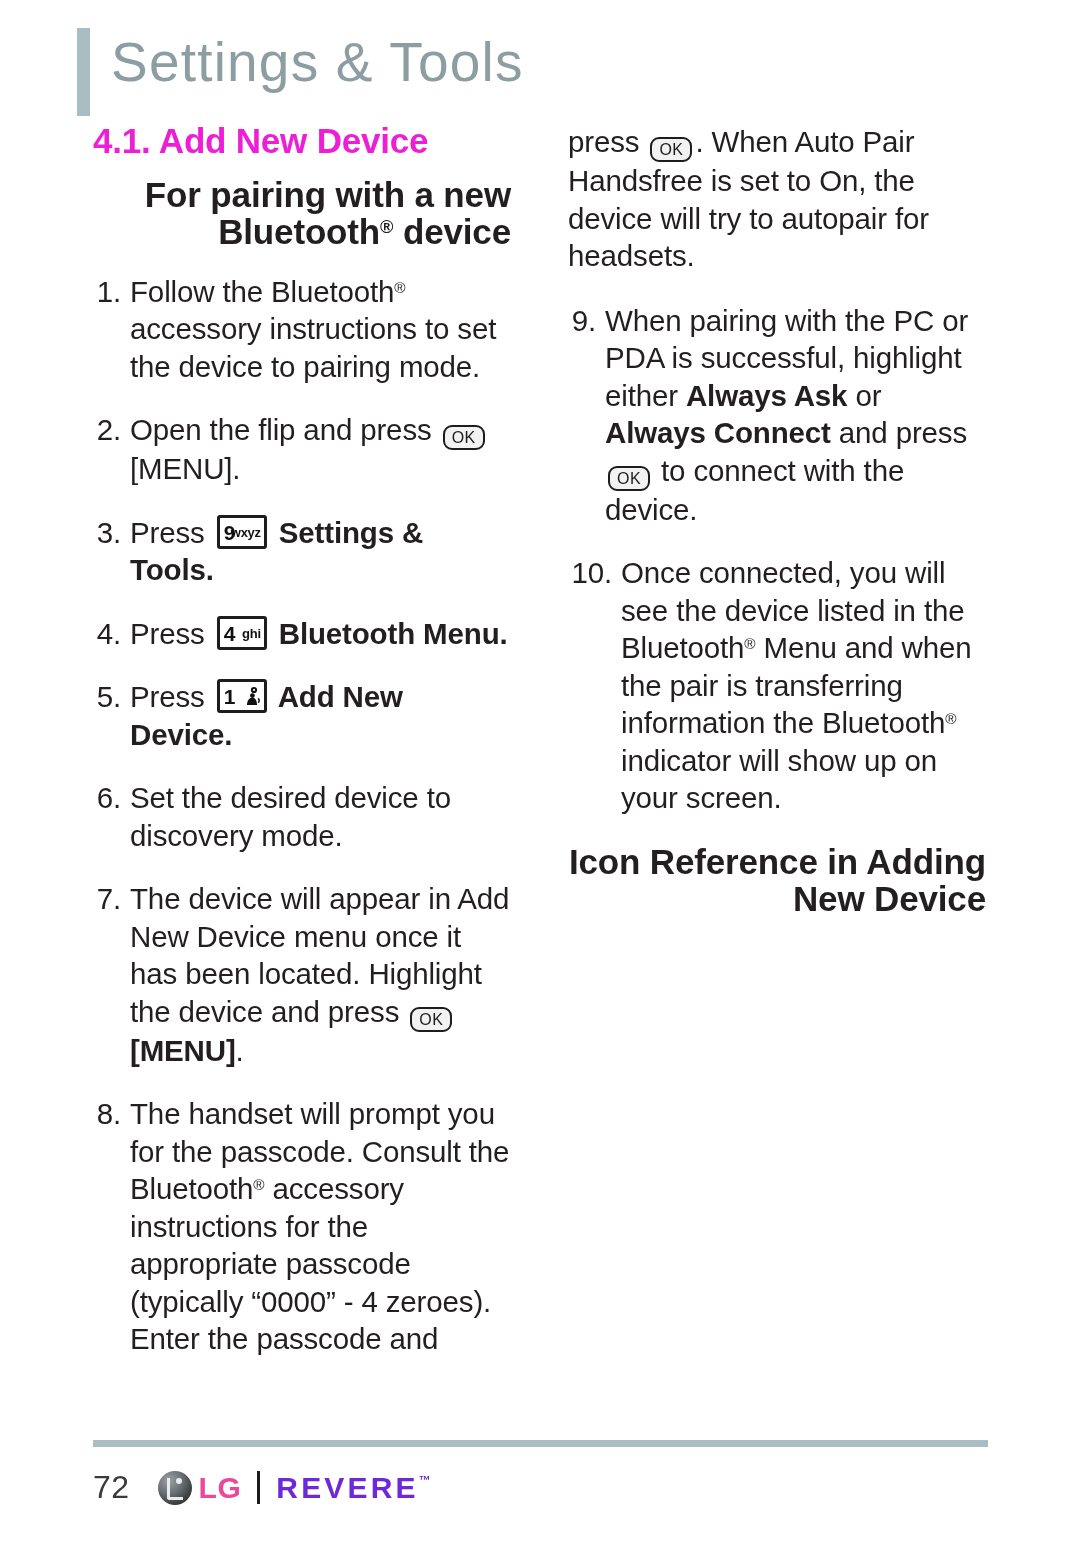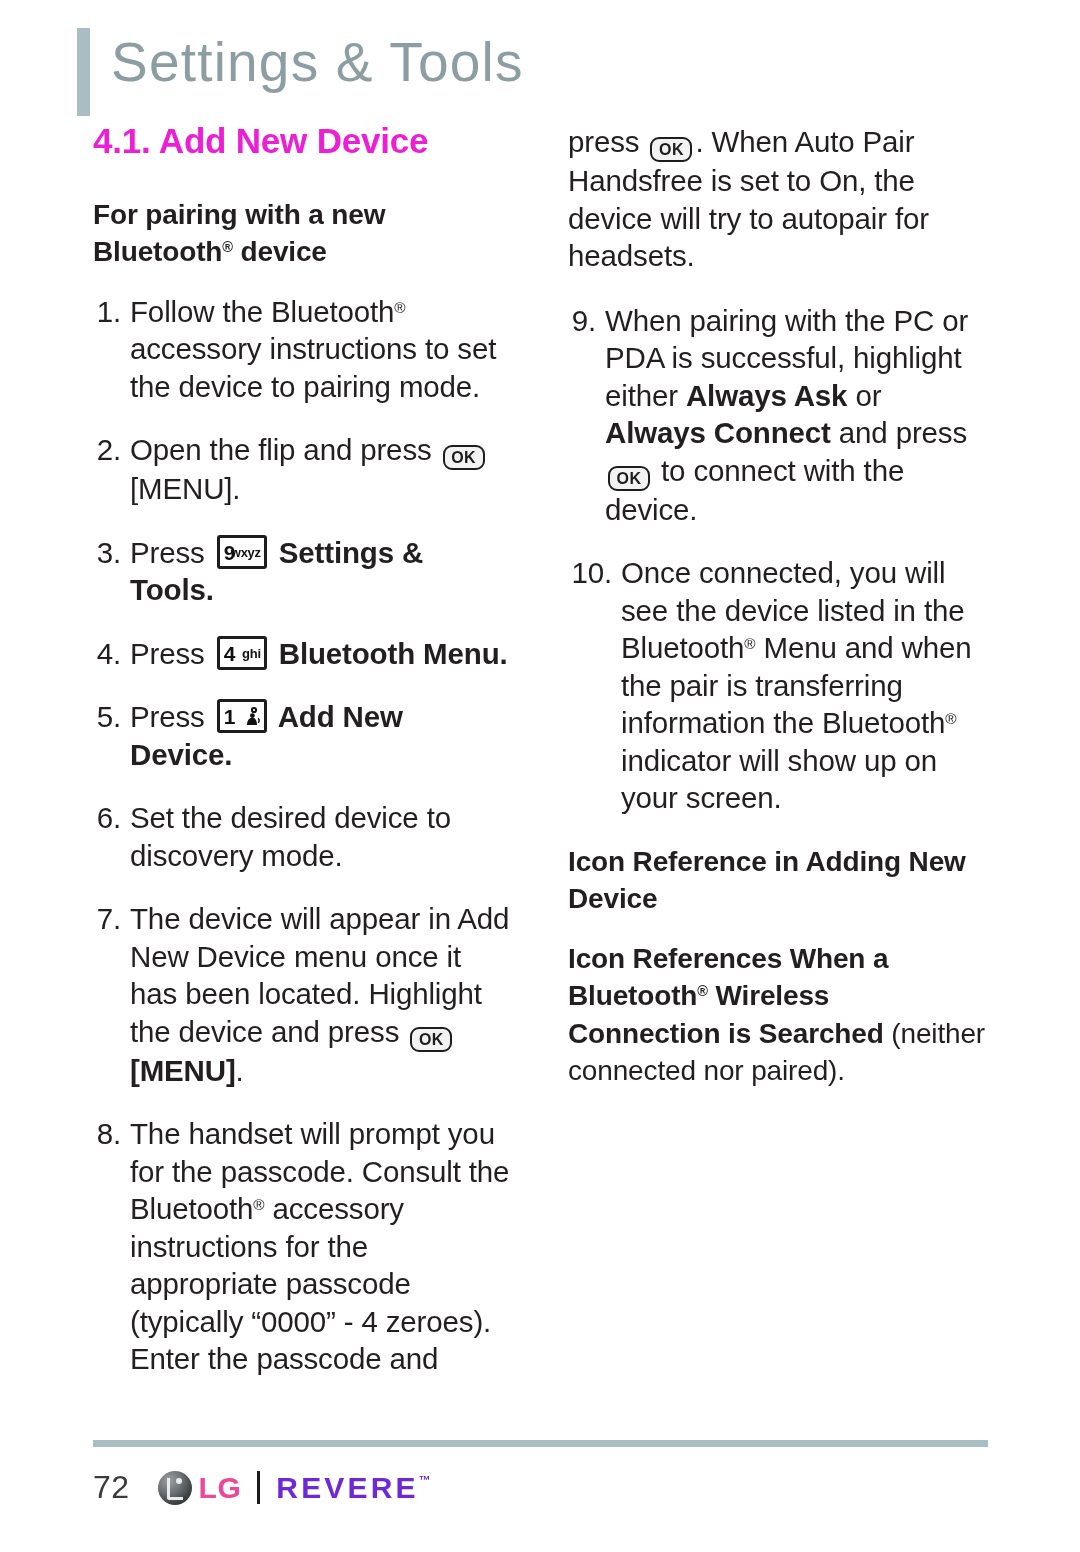--- a/index.html
+++ b/index.html
@@ -54,37 +54,38 @@
     width: 418px;
   }
   .col-left  { left: 93px; }
   .col-right { left: 568px; }
 
   .section-title {
     font-size: 35px;
     font-weight: 700;
     color: #ed1fd5;
     line-height: 1.05;
-    margin: 0 0 36px 0;
+    margin: 0 0 16px 0;
     letter-spacing: -0.2px;
   }
 
   p.body {
     font-size: 29.5px;
     line-height: 37.5px;
     margin: 0 0 27px 0;
     font-weight: 400;
     letter-spacing: -0.15px;
   }
   p.sub {
-    font-size: 28px;
+    font-size: 35px;
     line-height: 37.5px;
     margin: 0 0 22px 0;
     font-weight: 700;
     letter-spacing: -0.15px;
+    text-align: right;
   }
   b, .b { font-weight: 700; }
   .reg { font-weight: 400; }
 
   
   ol.steps {
     list-style: none;
     margin: 0;
     padding: 0;
   }
@@ -119,21 +120,21 @@
     display: inline-block;
     vertical-align: -3px;
     box-sizing: border-box;
     min-width: 42px;
     height: 25px;
     padding: 0 5px;
     border: 2.6px solid #1d1d1d;
     border-radius: 9px;
     background: #f2f2f2;
     font-size: 16px;
-    font-weight: 700;
+    font-weight: 400;
     line-height: 21px;
     text-align: center;
     letter-spacing: 0.4px;
     color: #1d1d1d;
     margin: 0 3px;
   }
   .key-num {
     display: inline-block;
     vertical-align: -6px;
     box-sizing: border-box;
@@ -344,21 +345,20 @@
       <li>
         <span class="num w2">10.</span>
         <span class="txt"><span>Once connected, you will see the device listed in the Bluetooth</span><sup class="reg-mark">®</sup><span> Menu and when the pair is transferring information the Bluetooth</span><sup class="reg-mark">®</sup><span> indicator will show up on your screen.</span></span>
       </li>
 
     </ol>
 
     <p class="sub">Icon Reference in Adding New Device</p>
 
 
-    <p class="sub"><span>Icon References When a Bluetooth</span><sup class="reg-mark">®</sup><span> Wireless Connection is Searched</span><span class="reg"> (neither connected nor paired).</span></p>
 
   </div>
 </div>
 
 <div class="footer">
   <div class="footer-rule"></div>
   <div class="footer-row">
     <span class="page-num">72</span>
     <span class="lg-block">
       <span class="lg-emblem"></span>

